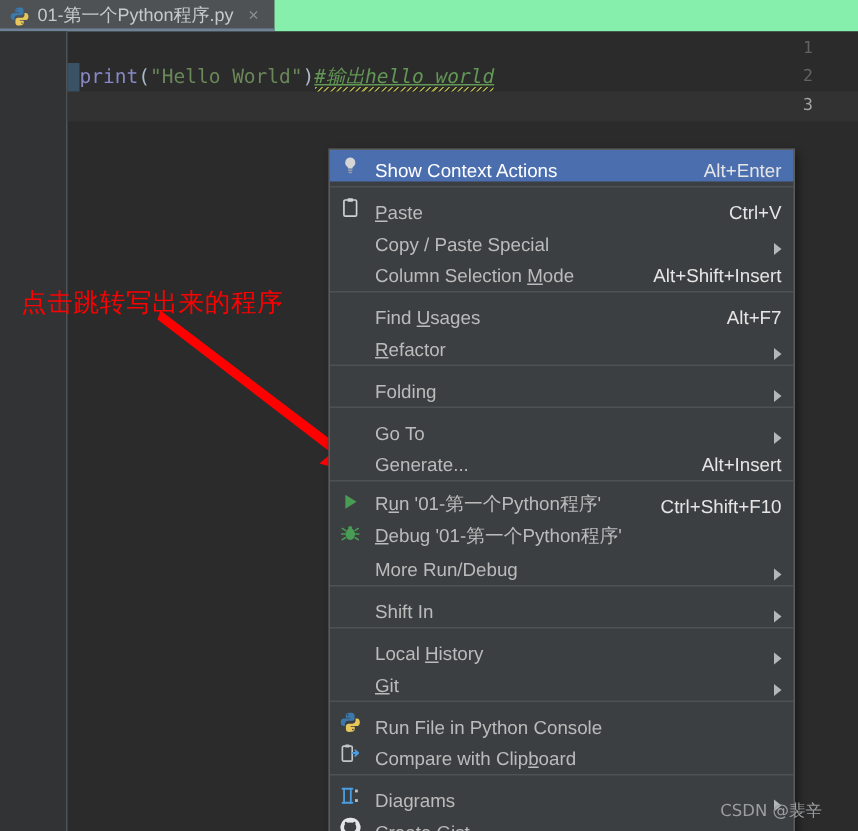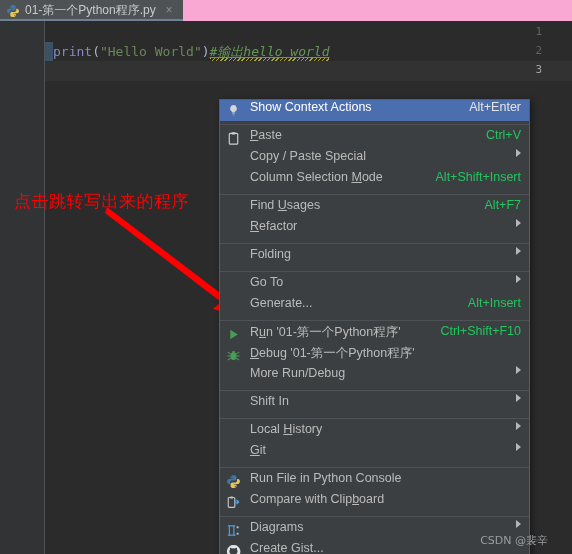--- a/index.html
+++ b/index.html
@@ -15,21 +15,21 @@
     background: #2b2b2b;
     font-family: "Liberation Sans", "DejaVu Sans", sans-serif;
     -webkit-font-smoothing: antialiased;
   }
 
   
   .tabbar {
     position: absolute;
     left: 0; top: 0;
     width: 572px; height: 21px;
-    background: #f9a8d4;
+    background: #86efac;
   }
   .tab {
     position: absolute;
     left: 0; top: 0;
     width: 183px; height: 21px;
     background: #4e5254;
     display: flex;
     align-items: center;
     box-sizing: border-box;
     padding-left: 6px;
@@ -163,42 +163,42 @@
     background: #3c3f41;
     border: 1px solid #5a5d5e;
     box-sizing: border-box;
     box-shadow: 2px 2px 6px rgba(0,0,0,0.45);
     padding: 0;
   }
   .mi {
     position: relative;
     height: 21px;
     display: flex;
-    align-items: flex-start;
+    align-items: flex-end;
     box-sizing: border-box;
     padding-left: 30px;
     padding-right: 8px;
     color: #bbbbbb;
     font-size: 12.5px;
     white-space: nowrap;
   }
   .mi.selected {
     background: #4b6eaf;
     color: #ffffff;
   }
   .mi-icon {
     position: absolute;
     left: 6px; top: 3px;
     width: 15px; height: 15px;
   }
   .mi-label { flex: 0 0 auto; }
   .mi-label u { text-decoration: underline; }
   .mi-shortcut {
     margin-left: auto;
-    color: #22c55e;
+    color: #e5e5e5;
     font-size: 12.5px;
     padding-left: 16px;
   }
   .mi.selected .mi-shortcut { color: #e5e5e5; }
   .mi-arrow {
     margin-left: auto;
     width: 0; height: 0;
     border-left: 5px solid #b4b7ba;
     border-top: 4px solid transparent;
     border-bottom: 4px solid transparent;

